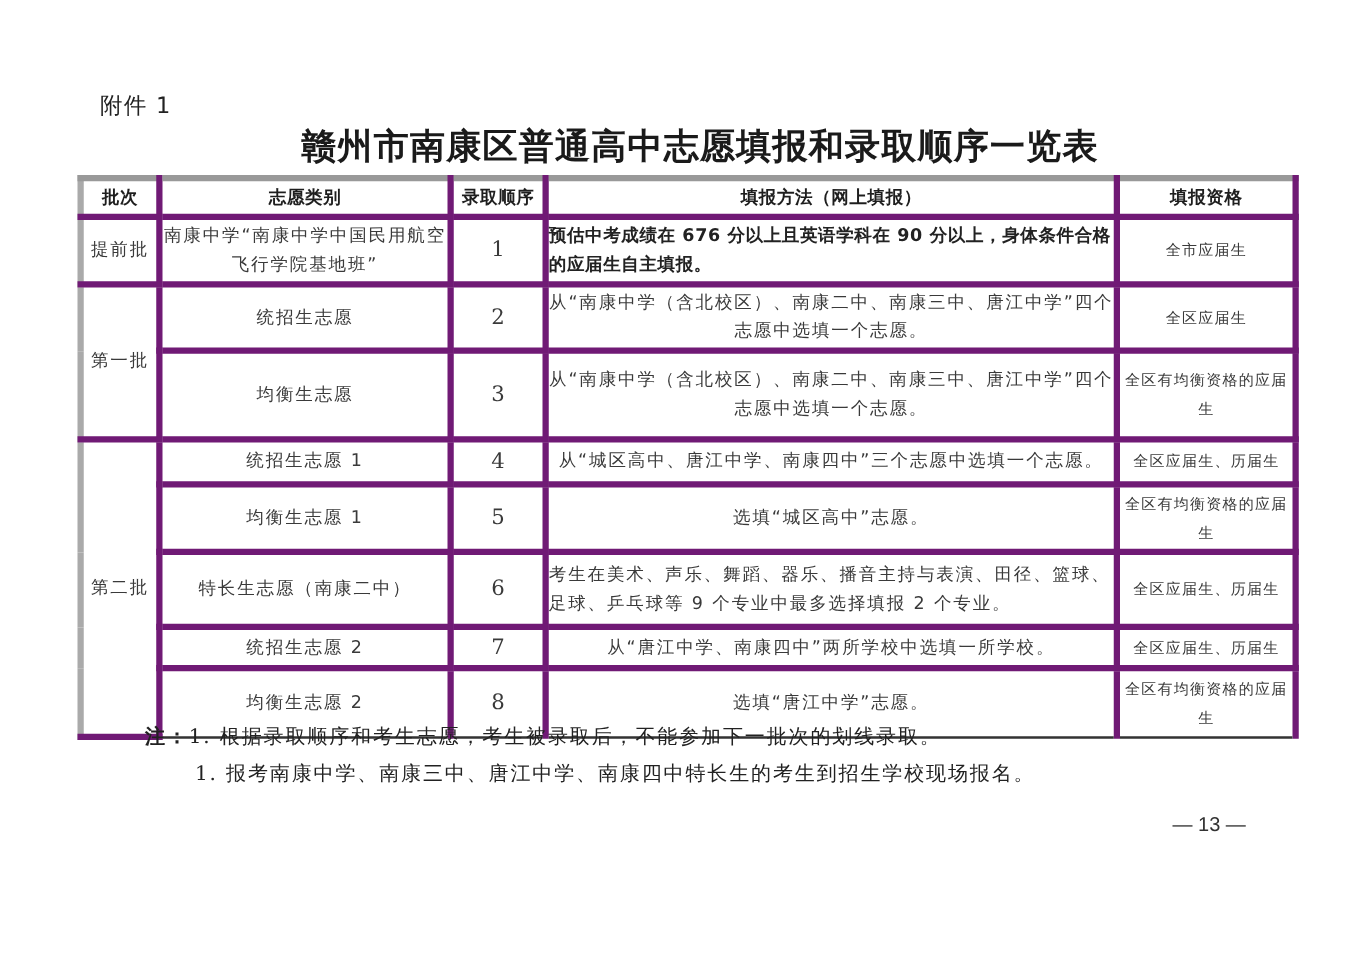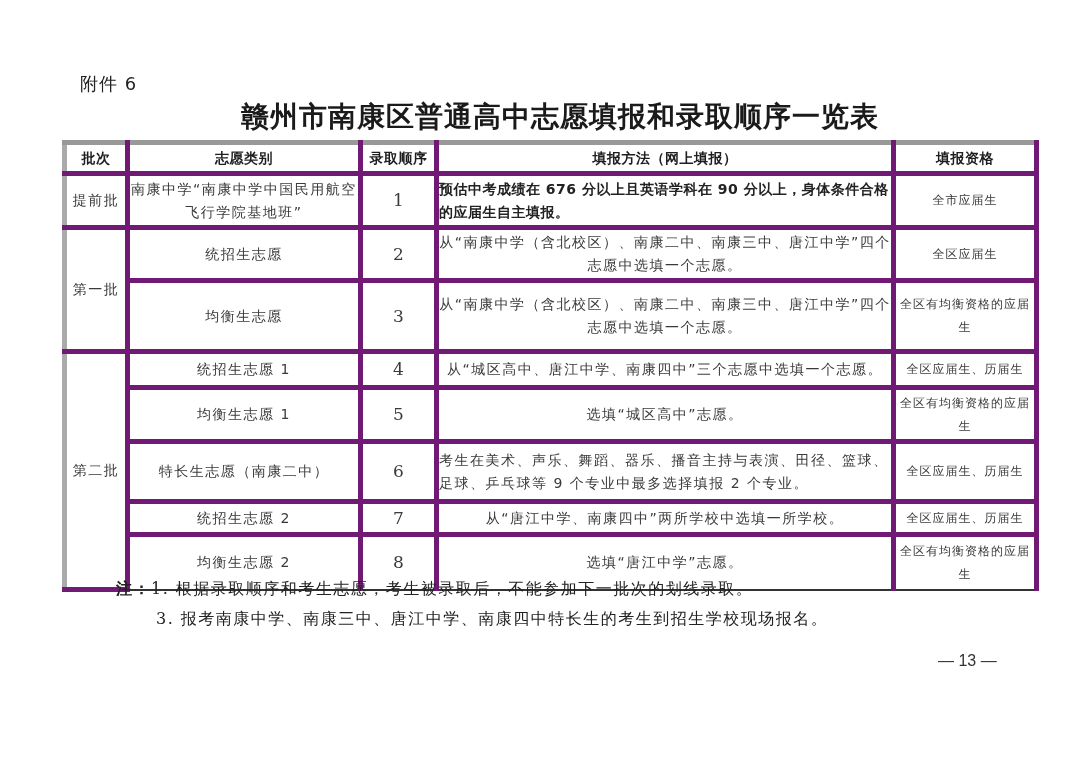--- a/index.html
+++ b/index.html
@@ -42,21 +42,21 @@
   .notes .label { font-weight: bold; }
   .notes .line2 { padding-left: 40px; }
   .page-num {
     position: absolute; left: 938px; top: 652px; font-size: 16px; color: #333;
     font-family: Liberation Sans, sans-serif;
   }
 </style>
 </head>
 <body>
 
-<div class="attach">附件 6</div>
+<div class="attach">附件 1</div>
 <div class="title">赣州市南康区普通高中志愿填报和录取顺序一览表</div>
 
 <table class="main">
   <colgroup>
     <col style="width:63px">
     <col style="width:233px">
     <col style="width:76px">
     <col style="width:457px">
     <col style="width:143px">
   </colgroup>
@@ -119,16 +119,16 @@
     <td>选填“唐江中学”志愿。</td>
     <td class="qual">全区有均衡资格的应届生</td>
   </tr>
 </tbody>
   </table>
 
 <div class="notes">
   <div>
     <span class="label">注：</span><span>1. 根据录取顺序和考生志愿，考生被录取后，不能参加下一批次的划线录取。</span>
   </div>
-  <div class="line2">3. 报考南康中学、南康三中、唐江中学、南康四中特长生的考生到招生学校现场报名。</div>
+  <div class="line2">1. 报考南康中学、南康三中、唐江中学、南康四中特长生的考生到招生学校现场报名。</div>
 </div>
 
 <div class="page-num">— 13 —</div>
 
 </body></html>

